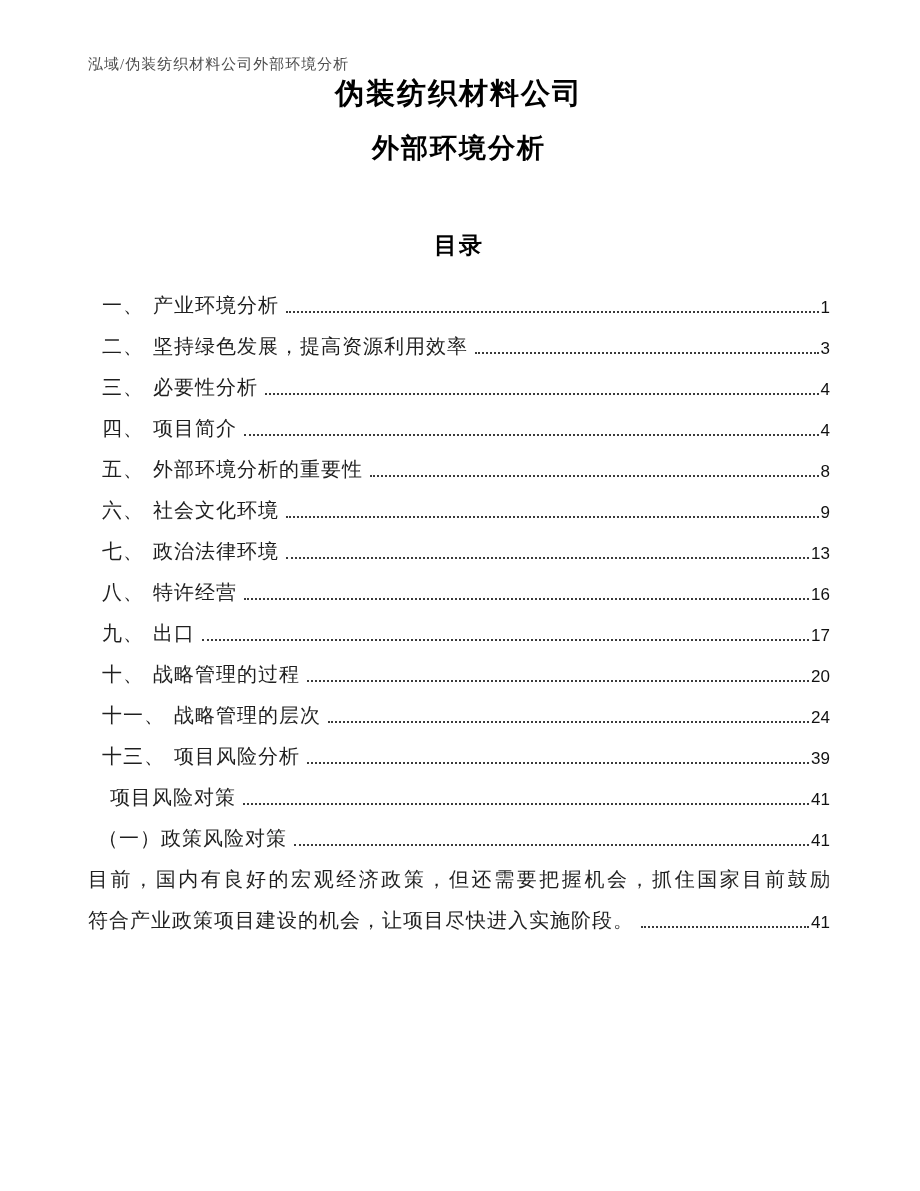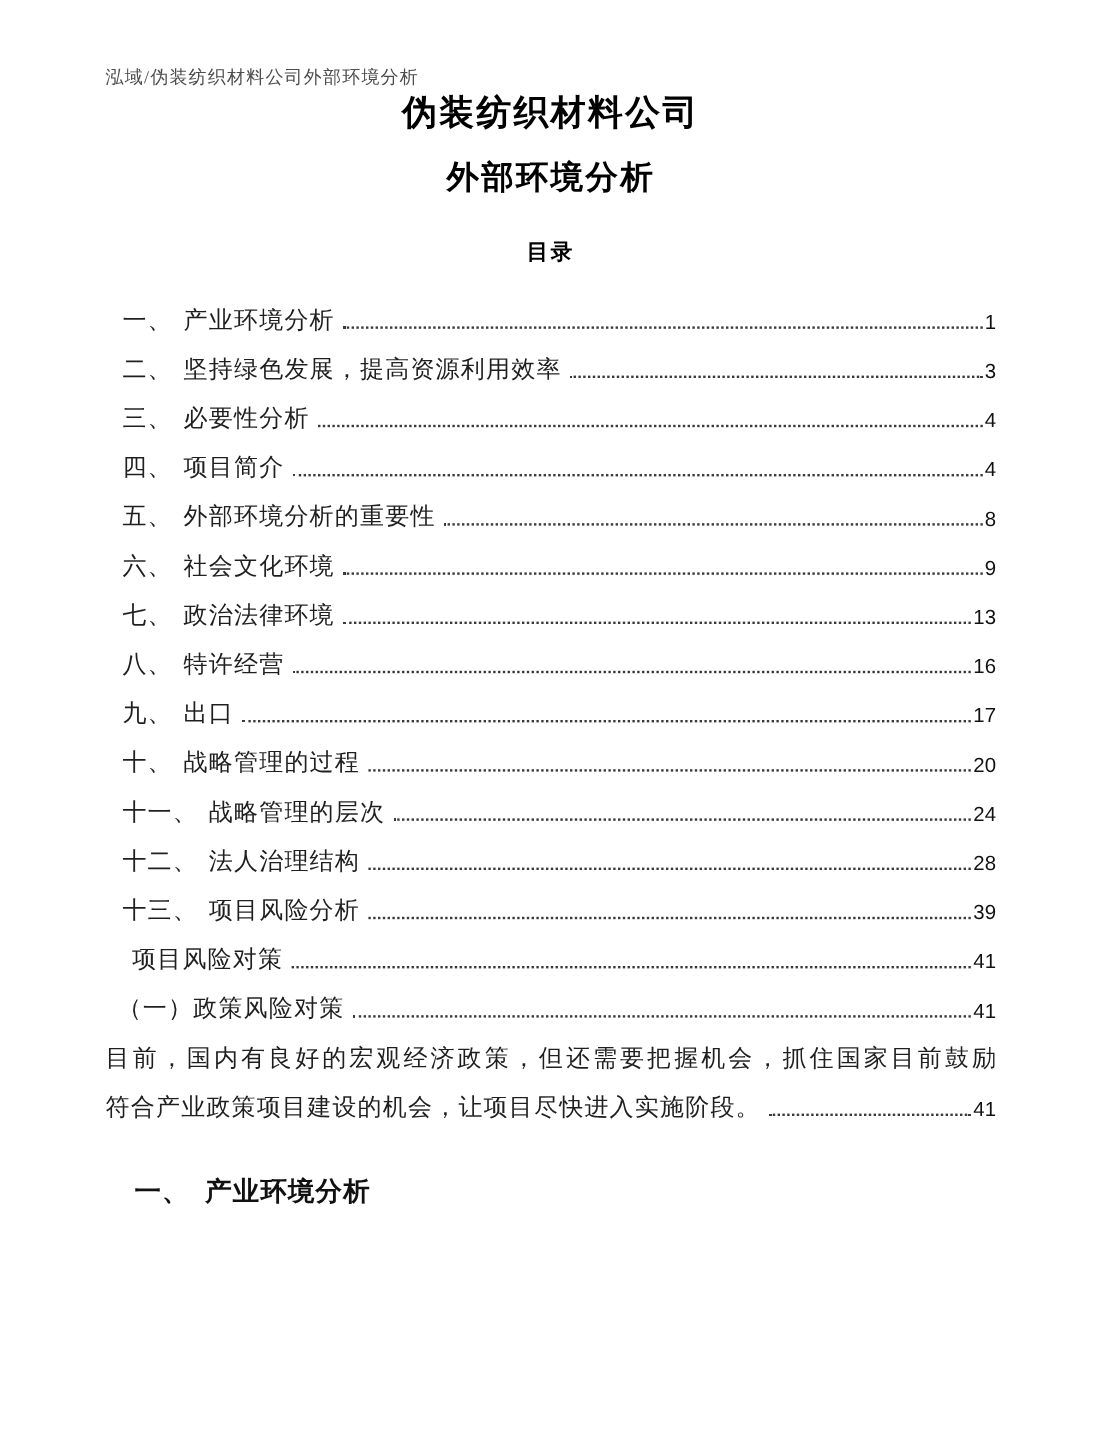--- a/index.html
+++ b/index.html
@@ -33,25 +33,25 @@
   .doc-subtitle {
     margin-top:16px;
     text-align:center;
     font-family:"Liberation Sans","DejaVu Sans",sans-serif;
     font-weight:bold;
     font-size:27px;
     color:#000000;
     letter-spacing:2px;
   }
   .toc-heading {
-    margin-top:32px;
+    margin-top:64px;
     text-align:center;
     font-family:"Liberation Sans","DejaVu Sans",sans-serif;
     font-weight:bold;
-    font-size:18px;
+    font-size:23px;
     color:#000000;
     letter-spacing:2px;
   }
 
   .toc { margin-top:17px; }
   .toc-row {
     display:flex;
     align-items:flex-end;
     height:41px;
     font-size:20px;
@@ -170,26 +170,20 @@
           <span class="toc-dots"></span>
           <span class="toc-page">20</span>
         </div>
         <div class="toc-row l1">
           <span class="toc-num">十一、</span>
           <span class="toc-text">战略管理的层次</span>
           <span class="toc-dots"></span>
           <span class="toc-page">24</span>
         </div>
         <div class="toc-row l1">
-          <span class="toc-num">十二、</span>
-          <span class="toc-text">法人治理结构</span>
-          <span class="toc-dots"></span>
-          <span class="toc-page">28</span>
-        </div>
-        <div class="toc-row l1">
           <span class="toc-num">十三、</span>
           <span class="toc-text">项目风险分析</span>
           <span class="toc-dots"></span>
           <span class="toc-page">39</span>
         </div>
         <div class="toc-row sub">
           <span class="toc-text">项目风险对策</span>
           <span class="toc-dots"></span>
           <span class="toc-page">41</span>
         </div>
@@ -201,18 +195,15 @@
         <div class="toc-row p-first">
           <span class="toc-text">目前，国内有良好的宏观经济政策，但还需要把握机会，抓住国家目前鼓励</span>
         </div>
         <div class="toc-row p-last">
           <span class="toc-text">符合产业政策项目建设的机会，让项目尽快进入实施阶段。</span>
           <span class="toc-dots"></span>
           <span class="toc-page">41</span>
         </div>
       </div>
 
-    <div class="section-heading">
-      <span class="num">一、</span><span>产业环境分析</span>
-    </div>
 
   </div>
 </div>
 
 </body></html>

